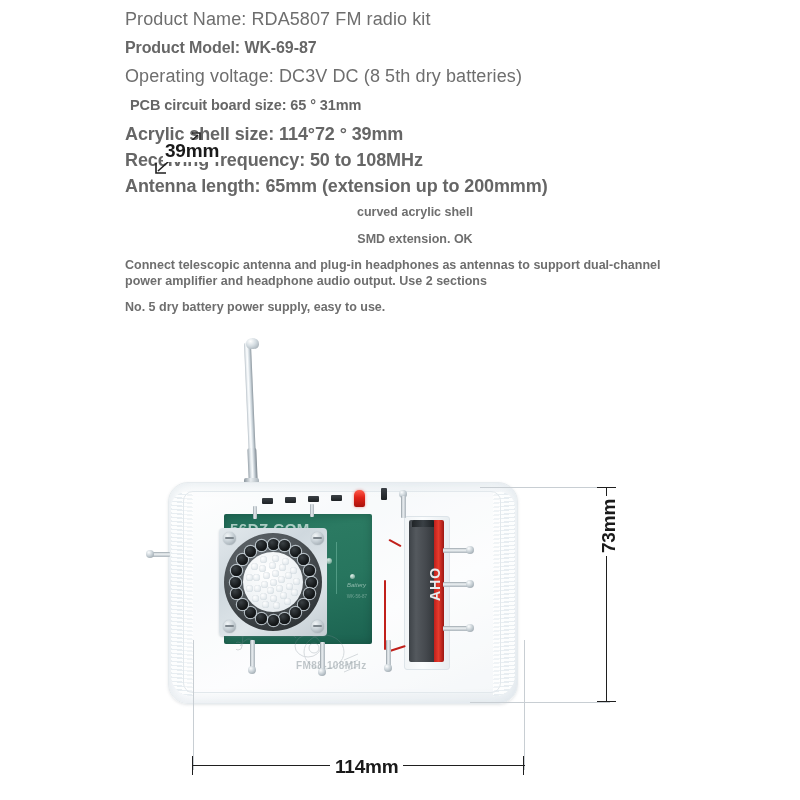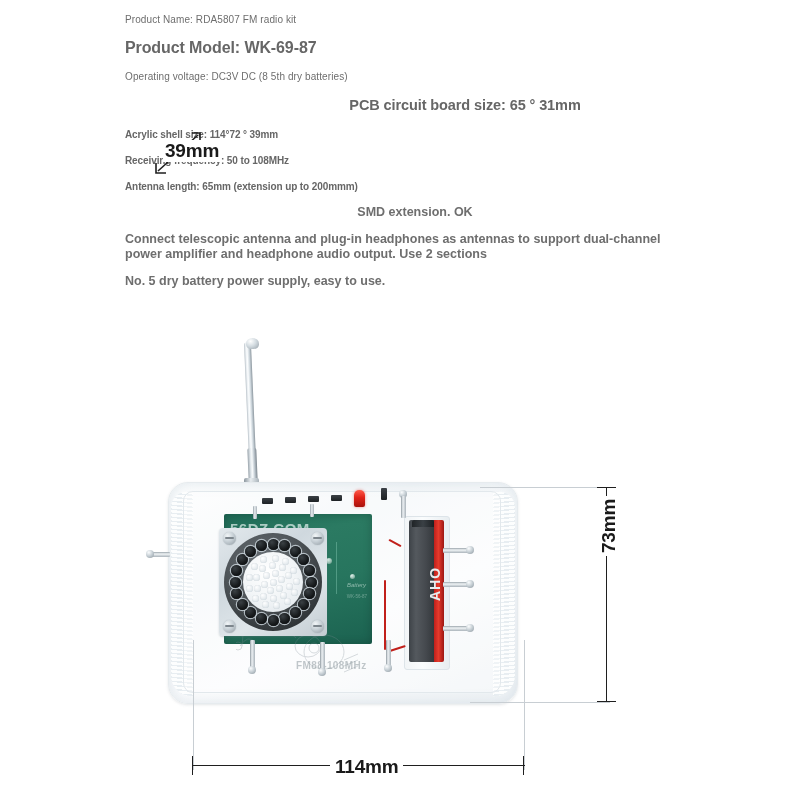--- a/index.html
+++ b/index.html
@@ -12,21 +12,21 @@
     overflow:hidden;
     position:relative;
   }
   .page{position:relative;width:800px;height:800px;}
 
   
   .specs{position:absolute;left:0;top:0;width:800px;padding-top:12px;}
   .spec-line{
     margin:0 0 12px 0;
     padding-left:125px;
-    font-size:10px;
+    font-size:18px;
     line-height:15px;
     color:#6e6e6e;
     letter-spacing:.1px;
     white-space:nowrap;
   }
   .spec-line.regular{font-weight:400;}
   .spec-line.bold{
     font-weight:bold;
     color:#666;
     letter-spacing:-.1px;
@@ -34,21 +34,20 @@
   .spec-line.big{
     font-size:16px;
     line-height:19px;
     margin-bottom:13px;
   }
   .spec-line.mid{
     font-size:14.5px;
     line-height:17px;
     padding-left:130px;
     margin-bottom:13px;
-    text-align:center;
   }
   .spec-line.s1{margin-bottom:11px;}
   .spec-line.s2{margin-bottom:12px;}
   .spec-line.s3{margin-bottom:13px;}
   .spec-line.s4{margin-bottom:13px;}
 
   .spec-para{
     margin:0 0 9px 0;
     padding:0 95px 0 125px;
     font-size:12.5px;
@@ -367,20 +366,21 @@
 
   <div class="specs">
     <p class="spec-line regular s1">Product Name: RDA5807 FM radio kit</p>
     <p class="spec-line bold big s2">Product Model: WK-69-87</p>
     <p class="spec-line regular s3">Operating voltage: DC3V DC (8 5th dry batteries)</p>
     <p class="spec-line bold mid s4">PCB circuit board size: 65 ° 31mm</p>
     <p class="spec-line bold s1">Acrylic shell size: 114°72 ° 39mm</p>
     <p class="spec-line bold s1">Receiving frequency: 50 to 108MHz</p>
     <p class="spec-line bold s1">Antenna length: 65mm (extension up to 200mmm)</p>
 
+    <p class="spec-para tight">curved acrylic shell</p>
     <p class="spec-para tight">SMD extension. OK</p>
 
     <p class="spec-para left tight">Connect telescopic antenna and plug-in headphones as antennas to support dual-channel power amplifier and headphone audio output. Use 2 sections</p>
     <p class="spec-para left">No. 5 dry battery power supply, easy to use.</p>
   </div>
 
   <div class="photo">
 
     <div class="antenna"></div>
     <div class="antenna-seg2"></div>

